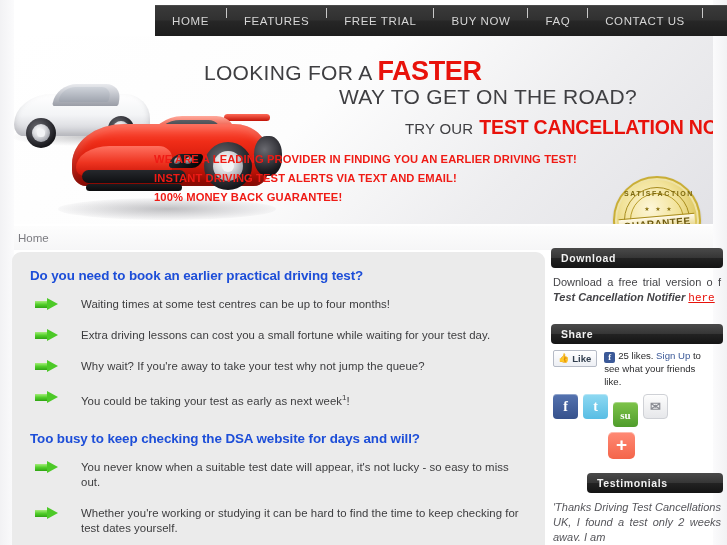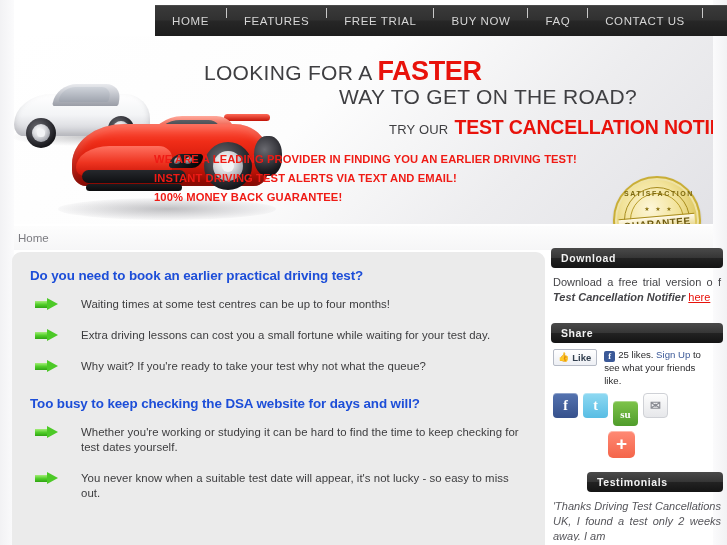--- a/index.html
+++ b/index.html
@@ -168,21 +168,21 @@
   }
   .bn-l1 b { color: #e8120b; font-size: 27px; font-weight: bold; letter-spacing: -.4px; }
   .bn-l2 {
     position: absolute; left: 325px; top: 49px;
     font-size: 21px; color: #3f3f42; letter-spacing: .3px; white-space: nowrap;
   }
   .bn-l3 {
     position: absolute; left: 375px; top: 80px;
     white-space: nowrap;
   }
-  .bn-l3 .tiny { font-size: 13px; color: #3f3f42; letter-spacing: .2px; }
+  .bn-l3 .tiny { font-size: 15px; color: #3f3f42; letter-spacing: .2px; margin-left: 16px; }
   .bn-l3 .big  { font-size: 19.5px; color: #e8120b; font-weight: bold; letter-spacing: -.2px; margin-left: 6px; }
 
   .bn-red {
     position: absolute; left: 140px; top: 114px;
     color: #ef1b15; font-weight: bold; font-size: 11.2px; line-height: 19px;
     letter-spacing: .1px; white-space: nowrap;
   }
 
   
   #seal {
@@ -283,21 +283,21 @@
     display: flex; align-items: center;
     padding-left: 10px;
     margin-right: 4px;
   }
   .side-body {
     padding: 7px 6px 0 2px;
     font-size: 11px; color: #444448; line-height: 15px;
     text-align: justify;
   }
   .side-body i { font-weight: bold; }
-  .side-body a { color: #e8120b; text-decoration: underline; }
+  .side-body a { color: #e8120b; text-decoration: underline; font-family: Liberation Mono, monospace; }
 
   
   .fb-row { display: flex; align-items: flex-start; padding: 6px 2px 0 2px; }
   .fb-like-btn {
     display: inline-flex; align-items: center; gap: 3px;
     background: linear-gradient(to bottom, #ffffff, #edeff4);
     border: 1px solid #b6bbc6; border-radius: 2px;
     font-size: 9.5px; color: #33404f; font-weight: bold;
     padding: 2px 5px 2px 4px; height: 17px;
     white-space: nowrap;
@@ -440,38 +440,45 @@
           <i class="tail"></i>
           <i class="head"></i>
         </span>
       <span class="bullet-text">Extra driving lessons can cost you a small fortune while waiting for your test day.</span>
     </div>
     <div class="bullet-row">
       <span class="arrow">
           <i class="tail"></i>
           <i class="head"></i>
         </span>
-      <span class="bullet-text">Why wait? If you're ready to take your test why not what the queue?</span>
+      <span class="bullet-text">Why wait? If you're away to take your test why not jump the queue?</span>
+    </div>
+    <div class="bullet-row">
+      <span class="arrow">
+          <i class="tail"></i>
+          <i class="head"></i>
+        </span>
+      <span class="bullet-text"><span>You could be taking your test as early as next week</span><sup>1</sup><span>!</span></span>
     </div>
 
     <h2 class="sect-h second">Too busy to keep checking the DSA website for days and will?</h2>
 
+    <div class="bullet-row">
+      <span class="arrow">
+          <i class="tail"></i>
+          <i class="head"></i>
+        </span>
+      <span class="bullet-text">You never know when a suitable test date will appear, it's not lucky - so easy to miss out.</span>
+    </div>
     <div class="bullet-row">
       <span class="arrow">
           <i class="tail"></i>
           <i class="head"></i>
         </span>
       <span class="bullet-text">Whether you're working or studying it can be hard to find the time to keep checking for test dates yourself.</span>
-    </div>
-    <div class="bullet-row">
-      <span class="arrow">
-          <i class="tail"></i>
-          <i class="head"></i>
-        </span>
-      <span class="bullet-text">You never know when a suitable test date will appear, it's not lucky - so easy to miss out.</span>
     </div>
 
   </main>
 
   <aside id="sidebar">
 
     <div class="side-head">Download</div>
     <div class="side-body"><span>Download a free trial version o</span> <span>f </span><i>Test Cancellation Notifier</i> <a href="#">here</a></div>
 
     <div class="side-head" style="margin-top:18px;">Share</div>

